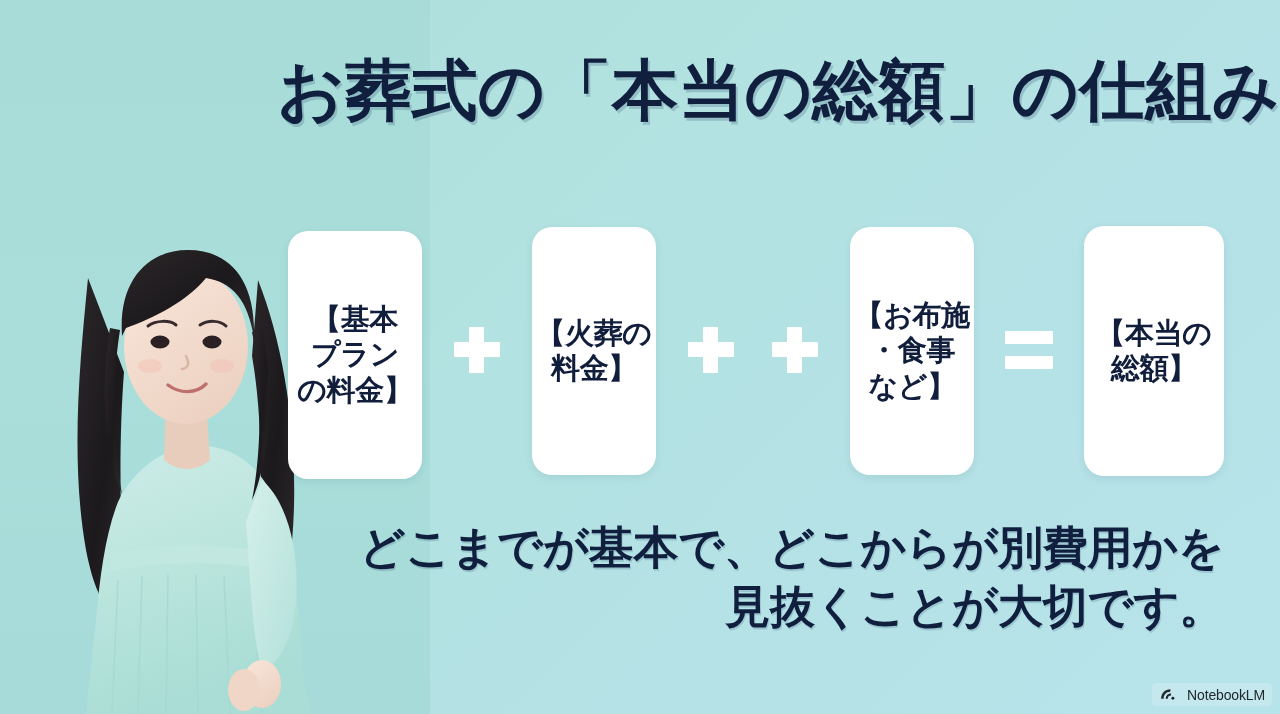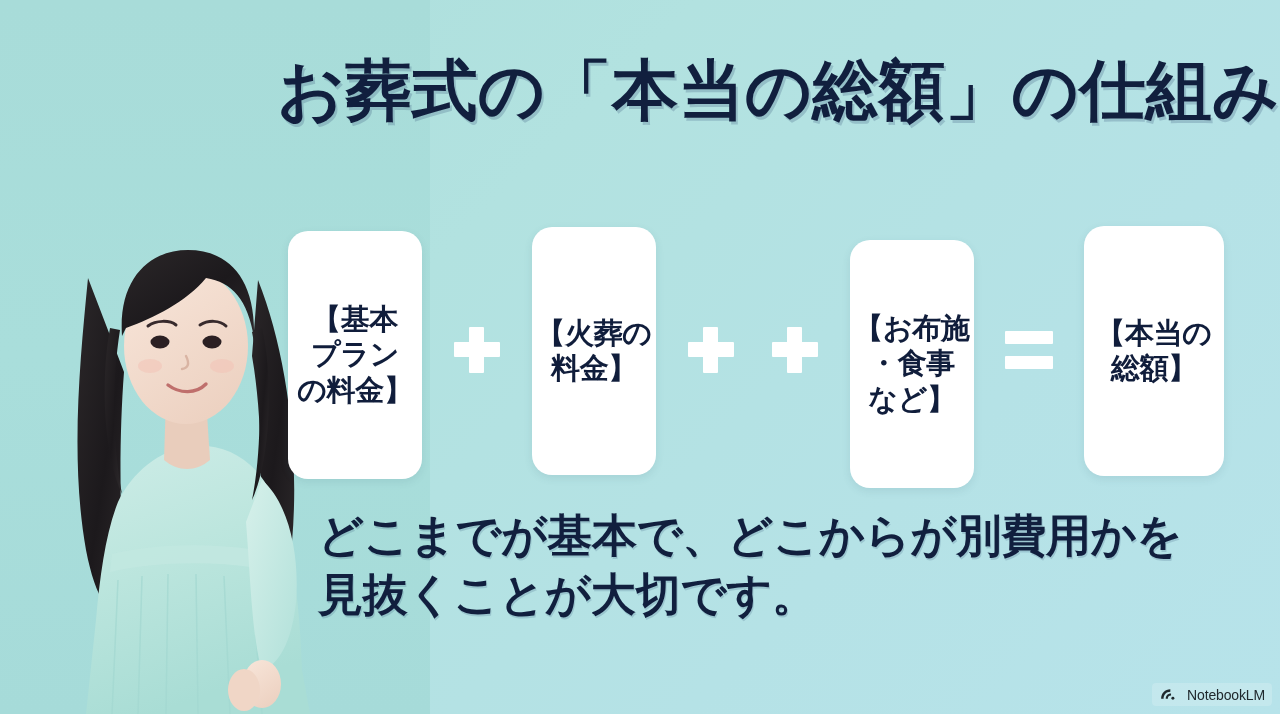--- a/index.html
+++ b/index.html
@@ -78,21 +78,21 @@
     line-height: 1.22;
     text-align: center;
     white-space: pre-line;
     letter-spacing: -0.01em;
   }
 
   
   .card.c1 { width: 134px; height: 248px; margin-top: 5px; }
   .card.c2 { width: 124px; height: 248px; margin-top: 1px; }
   .card.c3 { width: 128px; height: 250px; margin-top: 0px; }
-  .card.c4 { width: 124px; height: 248px; margin-top: 14px; }
+  .card.c4 { width: 124px; height: 248px; margin-top: 1px; justify-content: flex-end; }
   .card.c5 { width: 140px; height: 250px; margin-top: 0px; }
 
   .op {
     position: relative;
     width: 58px;
     height: 248px;
     flex: 0 0 auto;
     display: flex;
     align-items: center;
     justify-content: center;
@@ -127,29 +127,30 @@
     background: #ffffff;
     border-radius: 1px;
   }
   .eq-glyph::before { top: 0; }
   .eq-glyph::after  { bottom: 0; }
 
   
   .caption {
     position: absolute;
     left: 318px;
-    top: 506px;
+    top: 518px;
     width: 906px;
     color: #111f3e;
     font-size: 45px;
     font-weight: 700;
     line-height: 1.32;
     letter-spacing: -0.005em;
     white-space: pre-line;
     text-shadow: 1px 2px 0 rgba(40,70,110,0.18);
+    text-align: right;
   }
 
   
   .badge {
     position: absolute;
     right: 8px;
     bottom: 8px;
     display: flex;
     align-items: center;
     gap: 11px;

